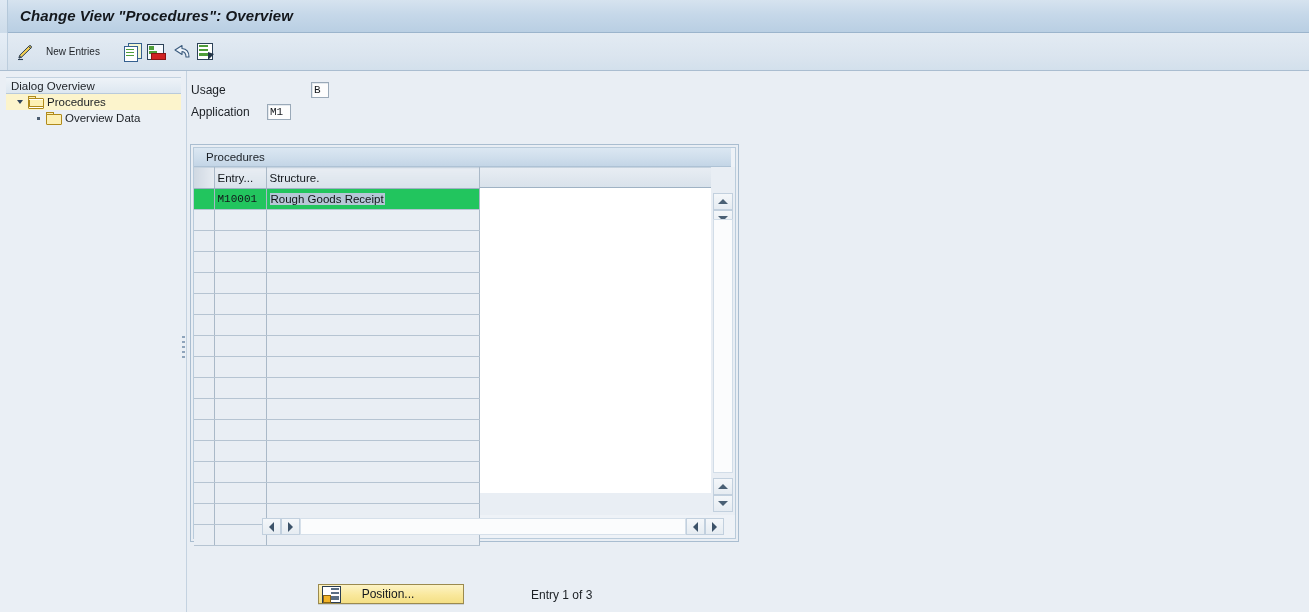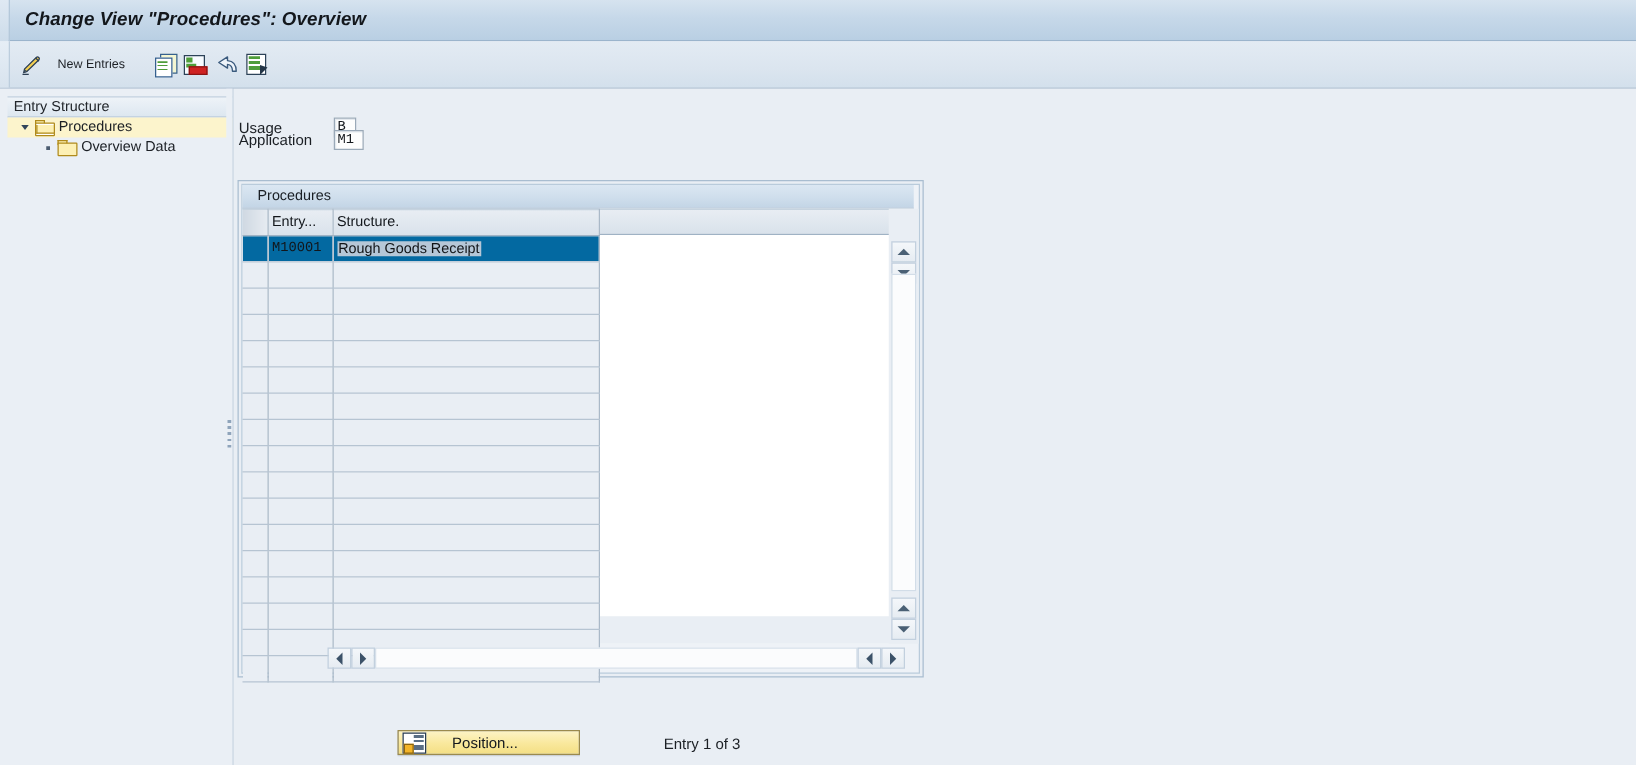--- a/index.html
+++ b/index.html
@@ -177,21 +177,21 @@
   }
   .grid th {
     background: linear-gradient(to bottom, #e8edf3, #d9e2eb);
     border-bottom: 1px solid #9fb2c4;
     border-top: 1px solid #c6d3df;
   }
   .grid th.sel-col, .grid td.sel-col {
     background: linear-gradient(to right, #cfd8e2, #e6ebf1);
     padding: 0;
   }
-  .grid tr.data-row td { background: #0369a1; }
+  .grid tr.data-row td { background: #22c55e; }
   .grid tr.empty-row td { background: #e9eef4; }
   .grid td.proc-cell {
     font-family: "Liberation Mono", monospace;
     font-size: 11px;
   }
   .hl { background: #b6c7d7; color: #111417; padding: 0 1px; }
 
   .grid-blank {
     position: absolute; left: 285px; top: 0; width: 252px; height: 348px;
     background: #ffffff;
@@ -366,21 +366,21 @@
       <span class="ico ico-sel">
         <span class="pg"></span>
         <span class="rows"></span>
         <span class="cur"></span>
       </span>
     </div>
   </div>
 
 
   <div class="sidebar">
-    <div class="sb-header">Entry Structure</div>
+    <div class="sb-header">Dialog Overview</div>
 
     <div class="sb-tree">
       <div class="tree-row selected" style="padding-left:6px;">
         <span class="tw">
             <span class="tri"></span>
           </span>
         <span class="folder-ico open">
           <span class="f-tab"></span>
             <span class="f-body"></span>
             <span class="f-lip"></span>
@@ -401,21 +401,21 @@
     </div>
   </div>
 
   <div class="splitter">
     <div class="grip"></div>
   </div>
   <div class="sb-border-right"></div>
 
   <div class="content">
 
-    <div class="field-row" style="left:4px; top:23px;">
+    <div class="field-row" style="left:4px; top:11px;gap:44px;">
       <span class="field-label" style="width:76px;">Usage</span>
       <span class="field-box" style="width:18px; height:16px;">B</span>
     </div>
 
     <div class="field-row" style="left:4px; top:33px;">
       <span class="field-label" style="width:76px;">Application</span>
       <span class="field-box" style="width:24px; height:16px;">M1</span>
     </div>
   </div>
 

